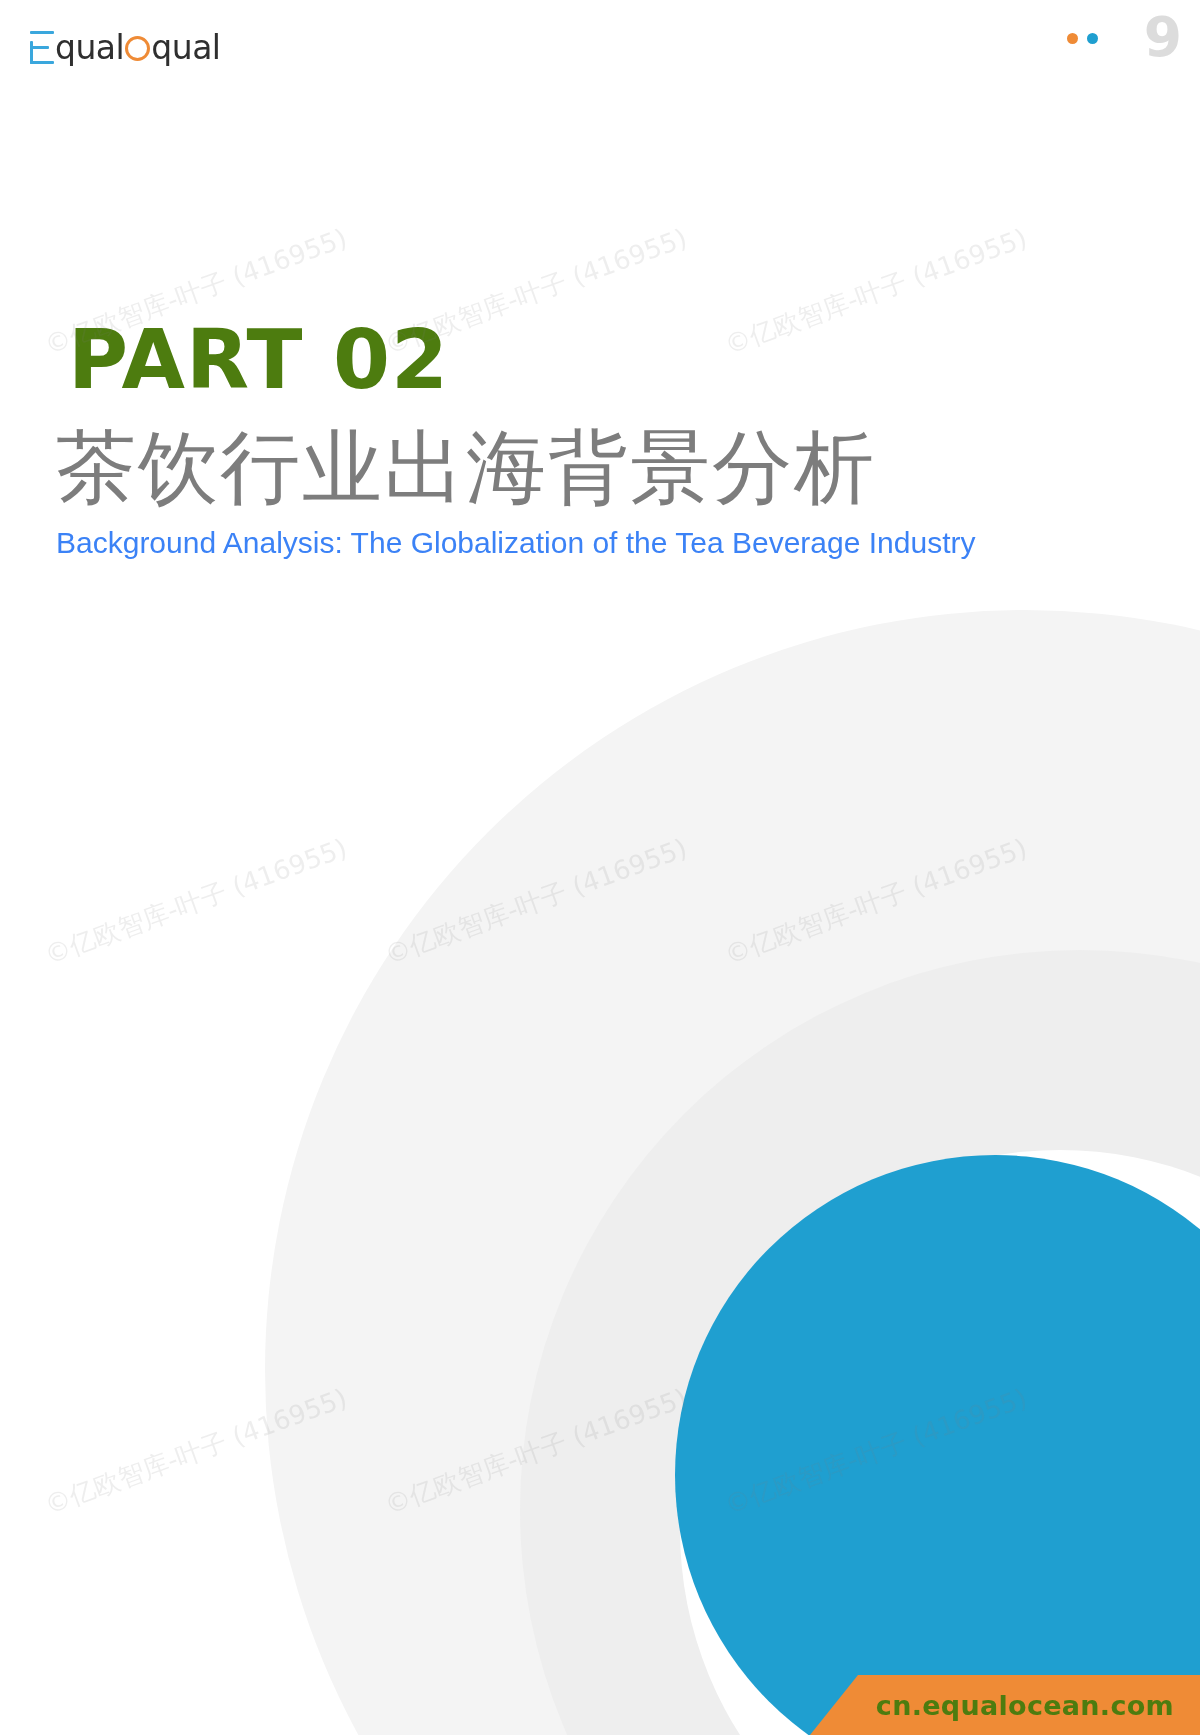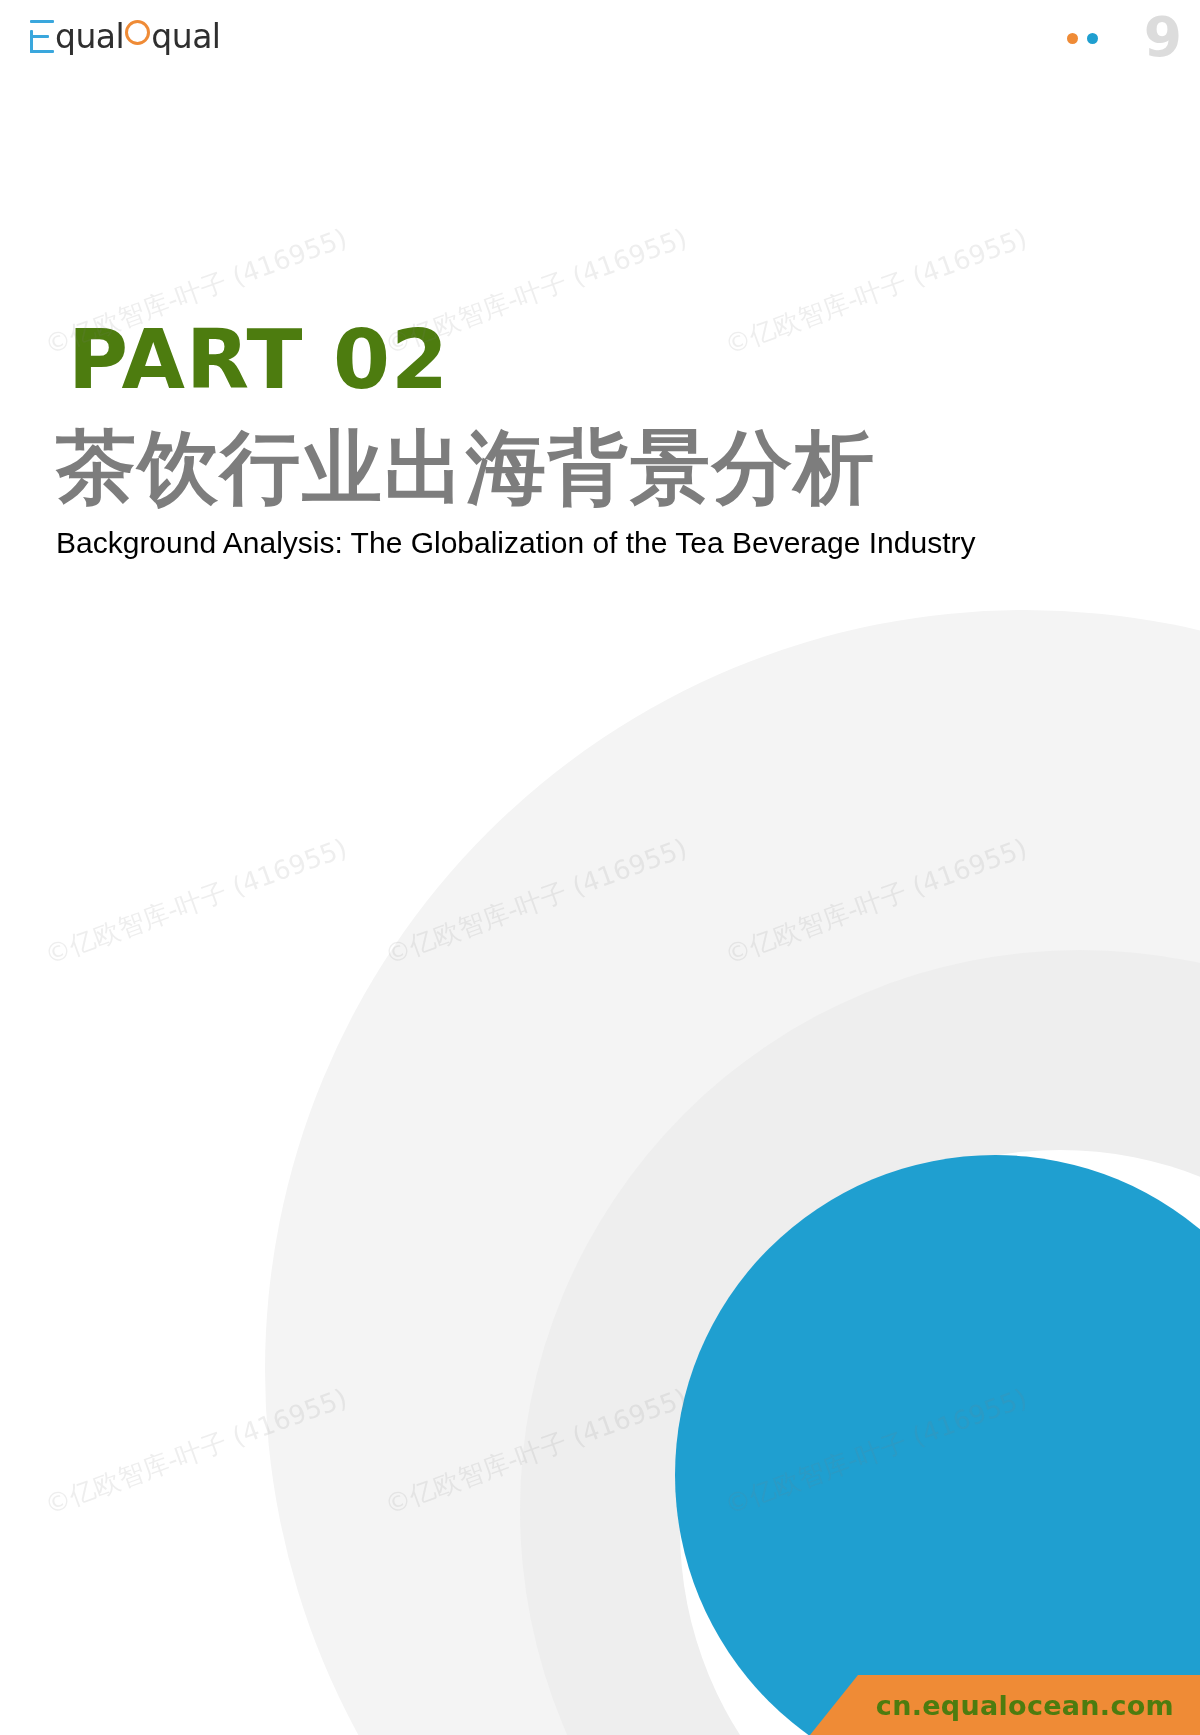--- a/index.html
+++ b/index.html
@@ -65,21 +65,21 @@
     top: 0;
     left: 0;
     right: 0;
     height: 82px;
   }
   .logo {
     position: absolute;
     left: 30px;
     top: 20px;
     display: flex;
-    align-items: flex-start;
+    align-items: flex-end;
     height: 44px;
   }
   .logo-e {
     position: relative;
     width: 24px;
     height: 33px;
     margin-right: 1px;
   }
   .logo-e span {
     position: absolute;
@@ -147,32 +147,32 @@
     font-size: 82px;
     font-weight: 700;
     color: #4d7c0f;
     letter-spacing: 1px;
     line-height: 96px;
     margin: 12px;
   }
   .cn-title {
     font-family: "DejaVu Sans", sans-serif;
     font-size: 80px;
-    font-weight: 700;
+    font-weight: 400;
     color: #7d7d7d;
     letter-spacing: 2px;
     line-height: 96px;
     margin: 6px 0 0 0;
     white-space: nowrap;
   }
   .en-subtitle {
     font-family: "Liberation Sans", sans-serif;
     font-size: 30px;
     font-weight: 400;
-    color: #000000;
+    color: #3b82f6;
     line-height: 41px;
     margin: 6px 0 0 0;
     max-width: 960px;
   }
 
   
   .watermark {
     position: absolute;
     font-family: "DejaVu Sans", sans-serif;
     font-size: 26px;

